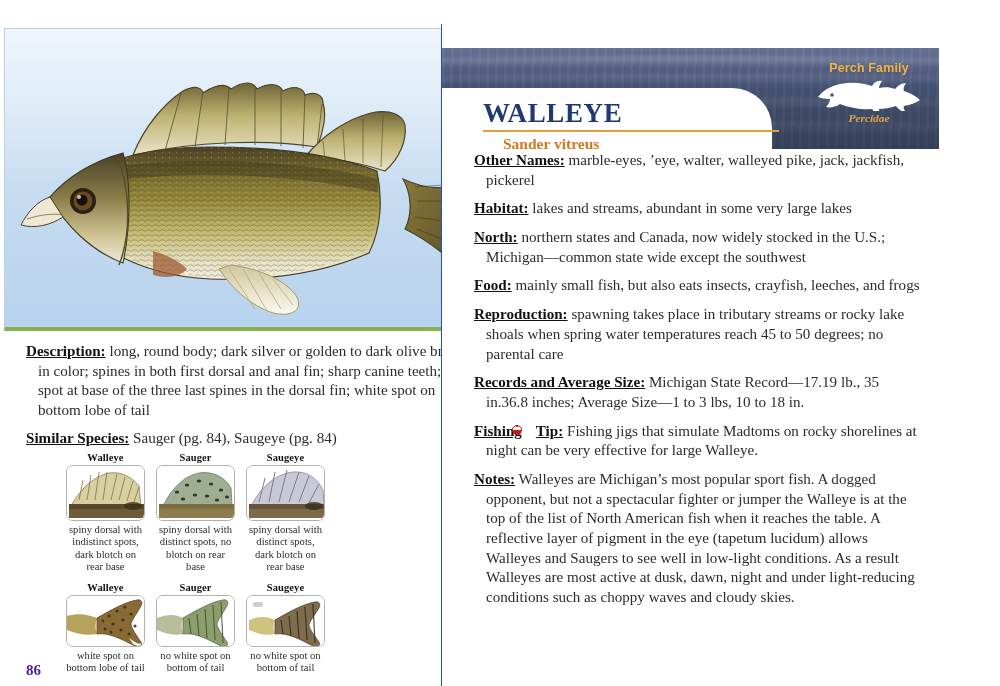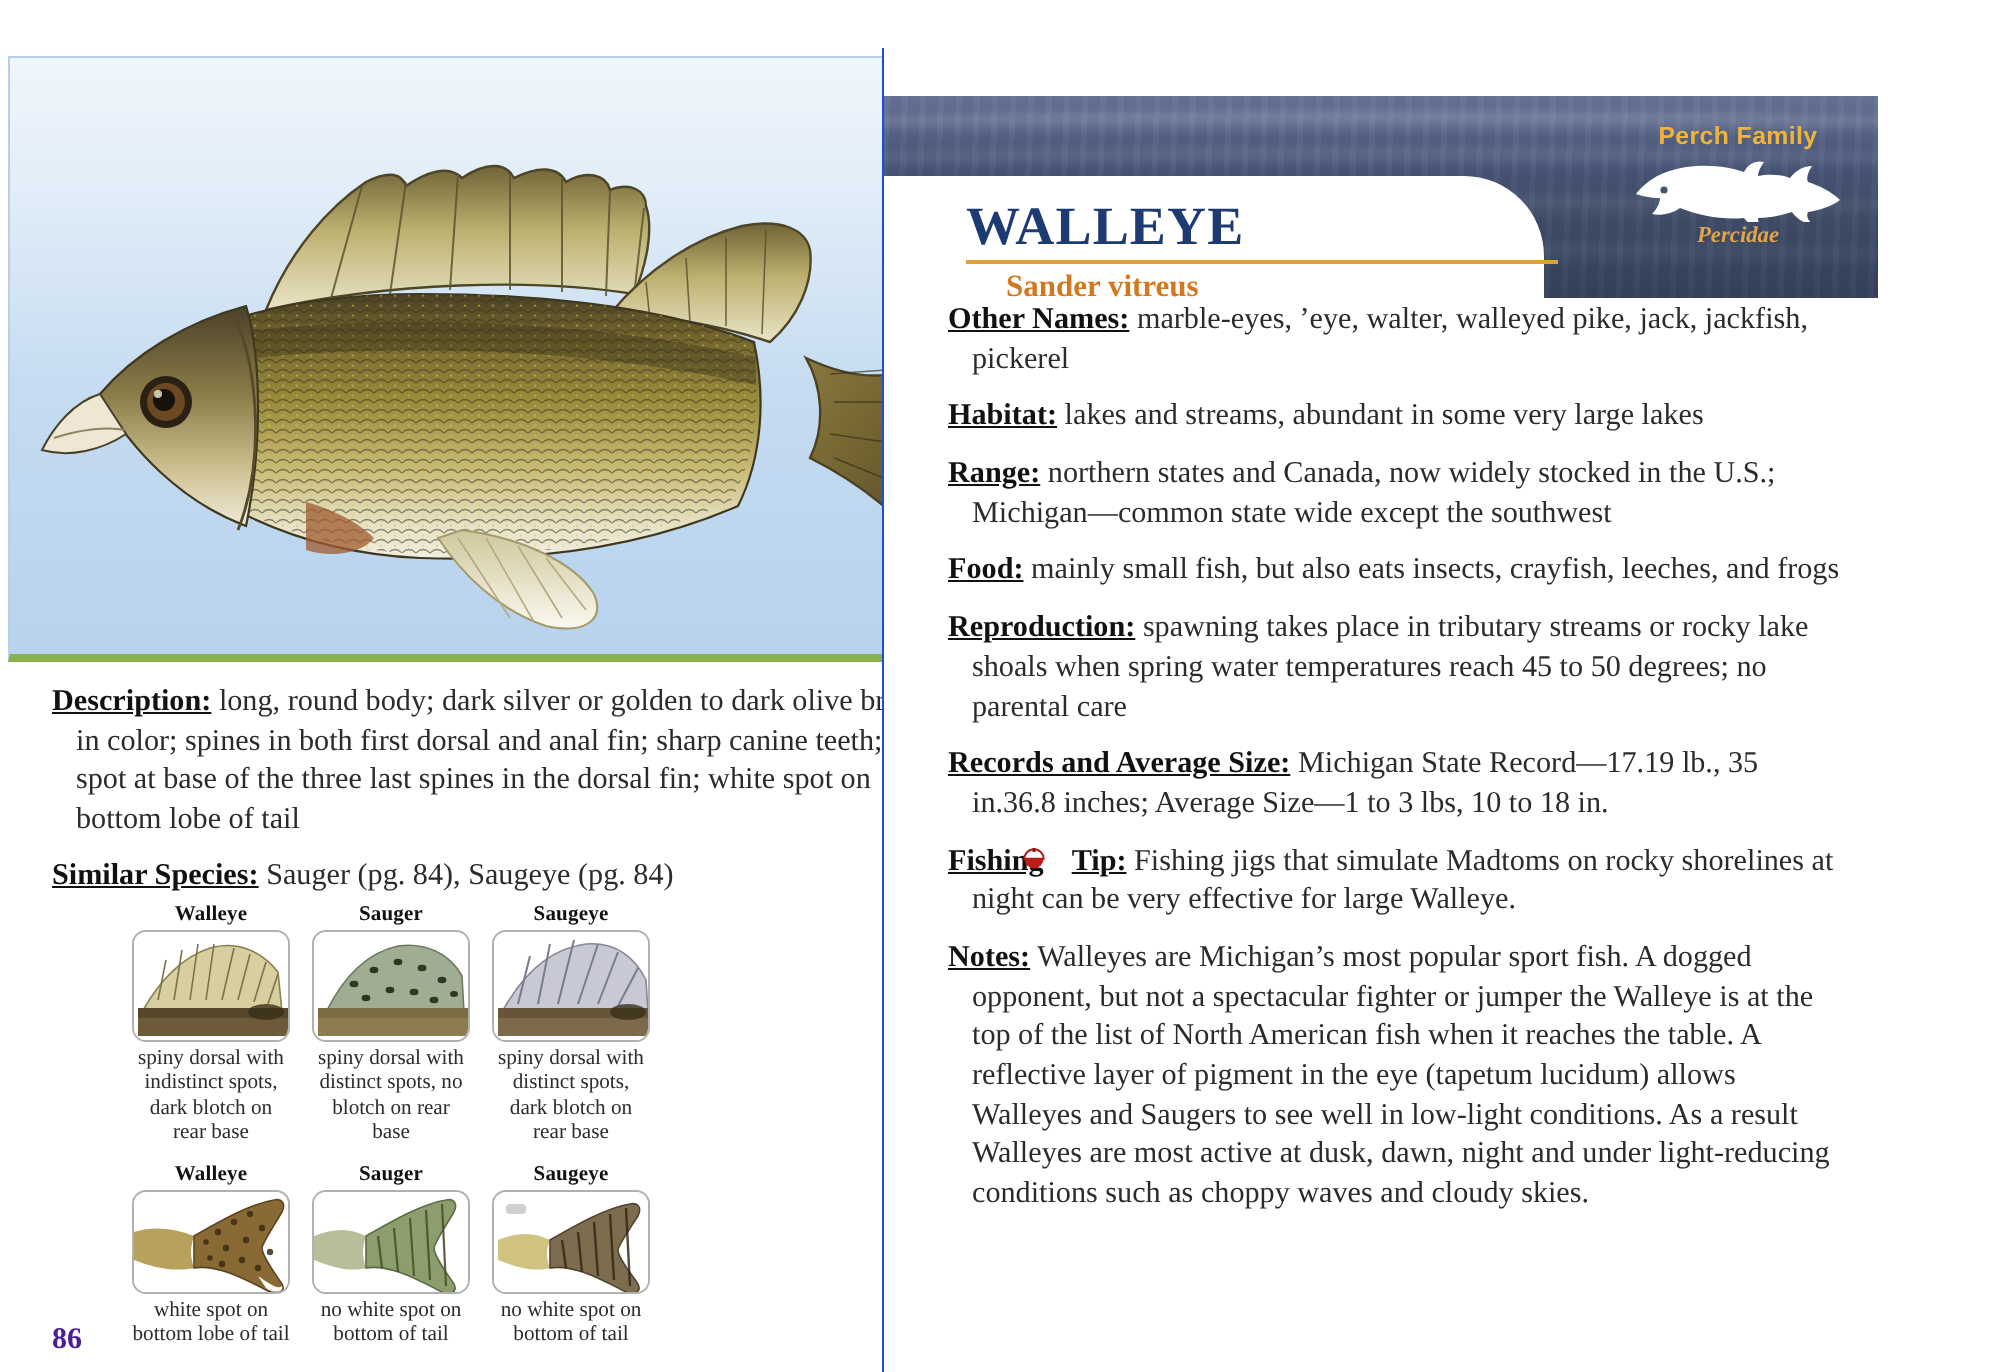--- a/index.html
+++ b/index.html
@@ -445,21 +445,21 @@
         <span class="lbl">Other Names:</span>
         <span>marble-eyes, ’eye, walter, walleyed pike, jack, jackfish, pickerel</span>
       </p>
 
       <p>
         <span class="lbl">Habitat:</span>
         <span>lakes and streams, abundant in some very large lakes</span>
       </p>
 
       <p>
-        <span class="lbl">Range:</span>
+        <span class="lbl">North:</span>
         <span>northern states and Canada, now widely stocked in the U.S.; Michigan—common state wide except the southwest</span>
       </p>
 
       <p>
         <span class="lbl">Food:</span>
         <span>mainly small fish, but also eats insects, crayfish, leeches, and frogs</span>
       </p>
 
       <p>
         <span class="lbl">Reproduction:</span>

